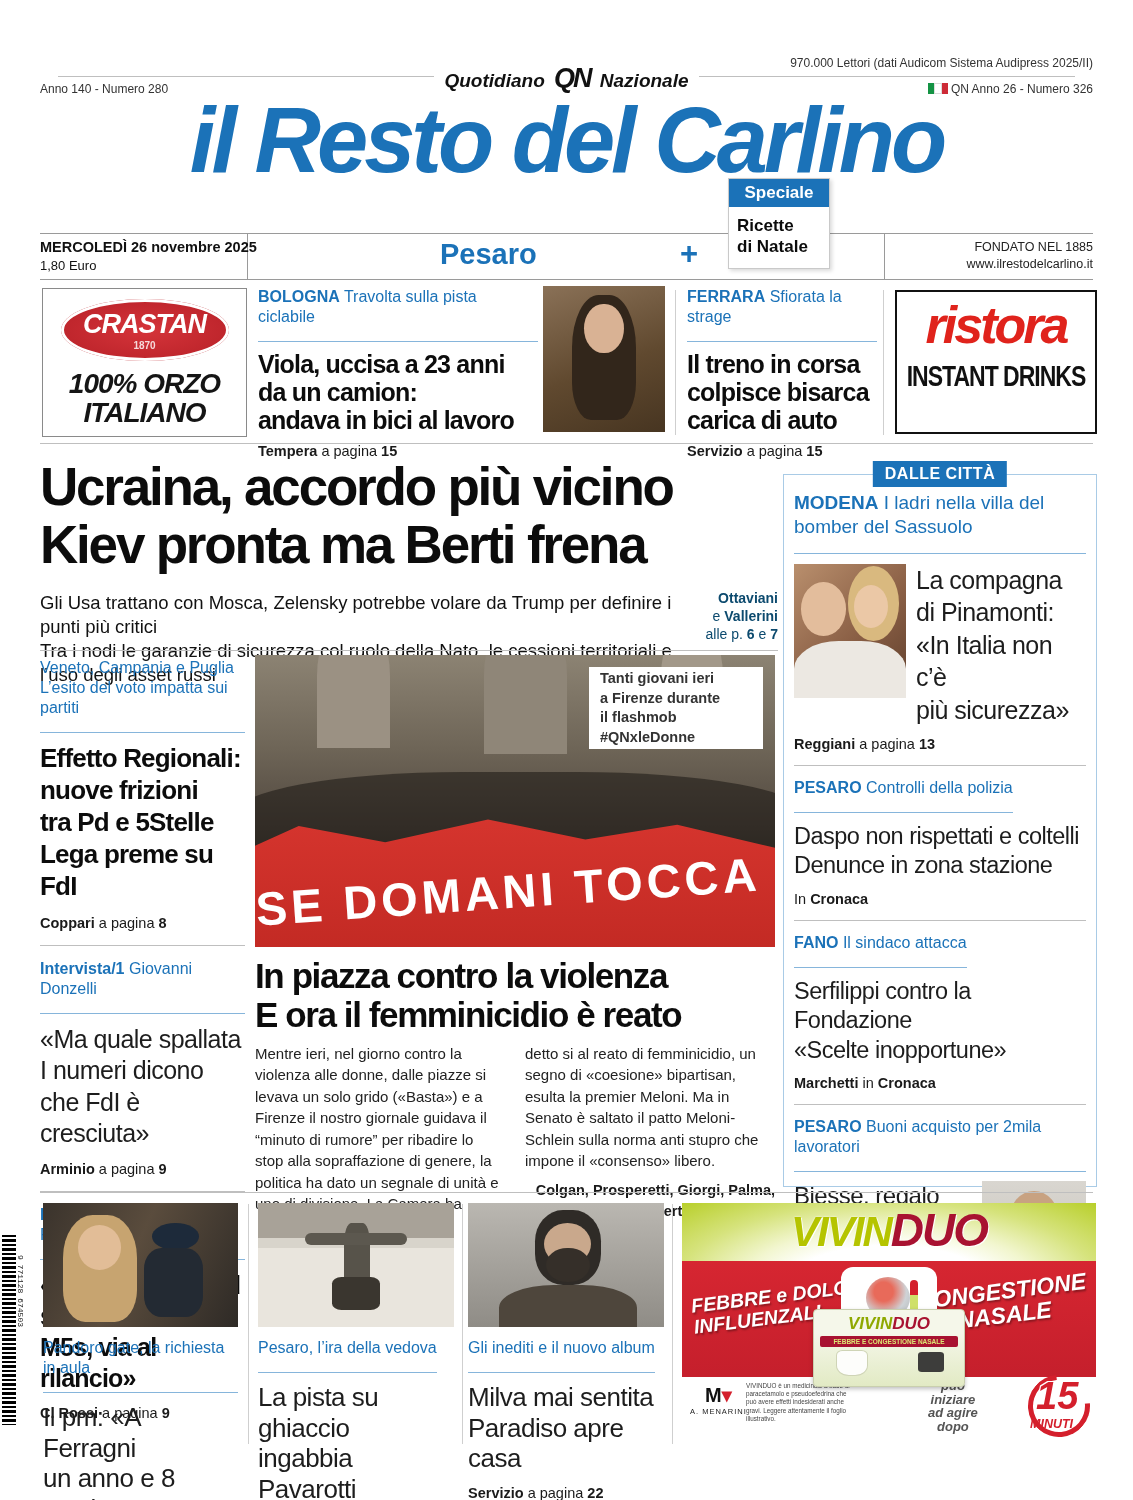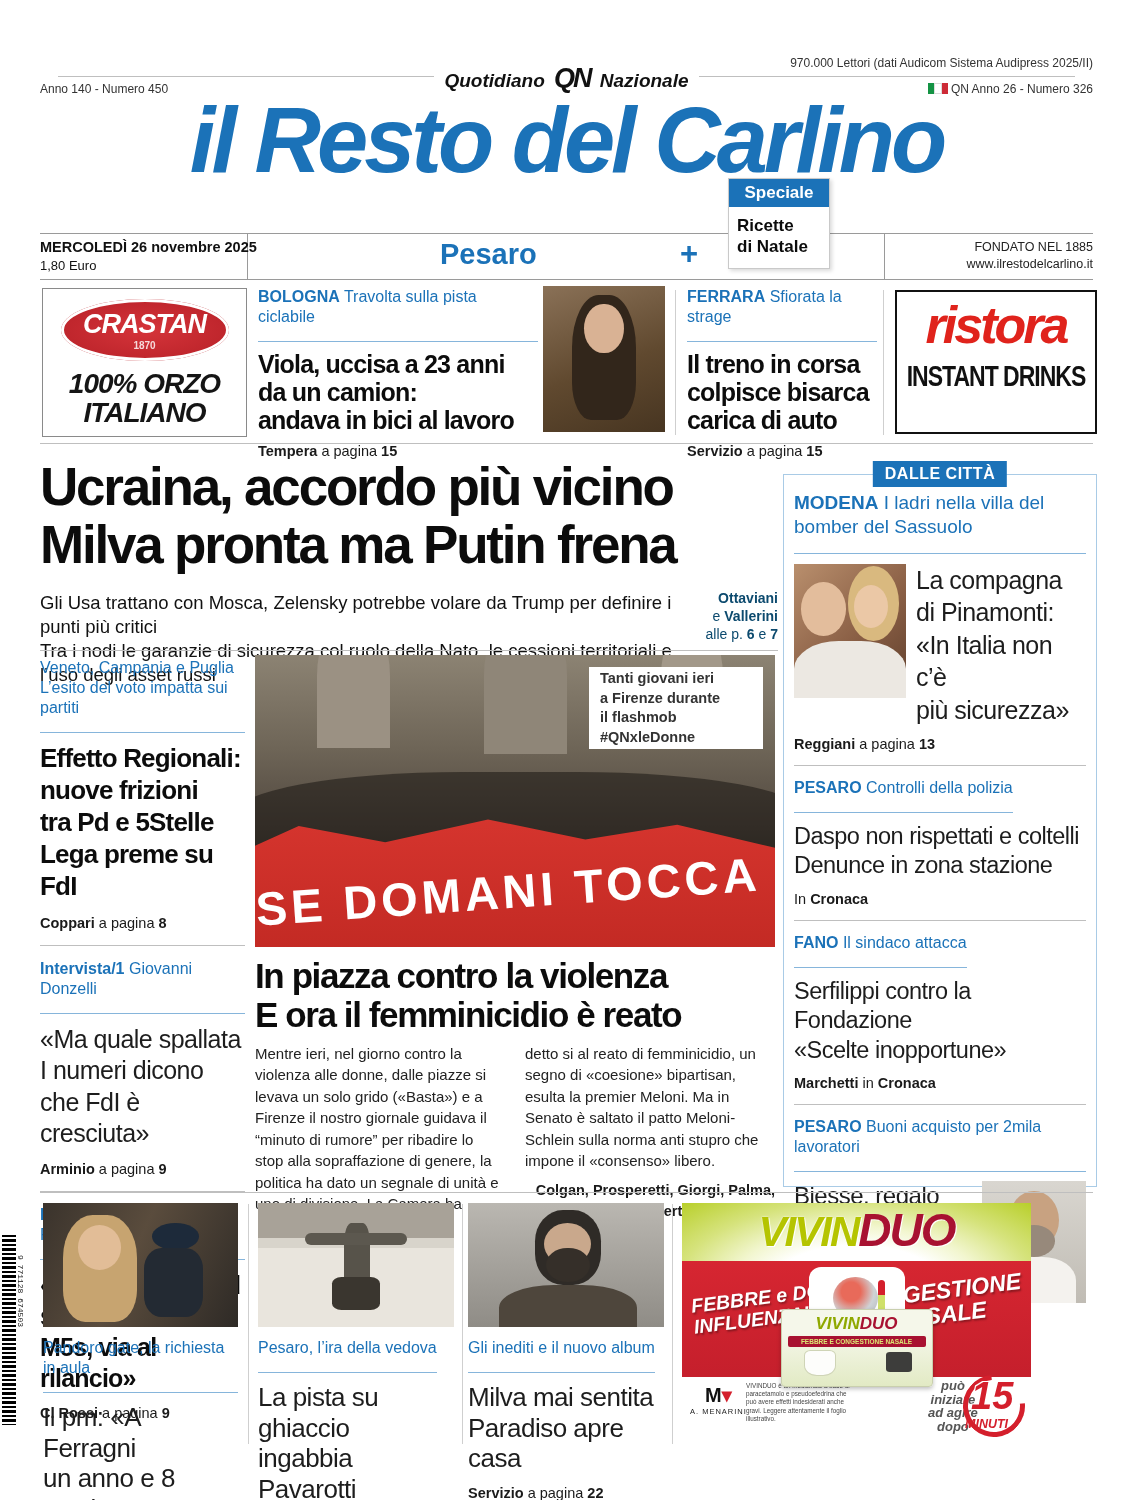--- a/index.html
+++ b/index.html
@@ -37,21 +37,21 @@
 
   <div class="abs small" style="top:56px;right:40px;">970.000 Lettori  (dati Audicom Sistema Audipress 2025/II)</div>
   <div class="rule" style="top:76px;left:58px;width:1017px;"></div>
   <div class="abs" style="top:63px;left:0;width:1133px;text-align:center;">
     <span style="background:#fff;padding:0 10px;font-style:italic;font-weight:700;font-size:19px;">
       <span>Quotidiano</span>
       <span style="font-size:27px;letter-spacing:-2px;margin:0 4px;">QN</span>
       <span>Nazionale</span>
     </span>
   </div>
-  <div class="abs small" style="top:82px;left:40px;">Anno 140 - Numero 450</div>
+  <div class="abs small" style="top:82px;left:40px;">Anno 140 - Numero 280</div>
   <div class="abs small flag" style="top:82px;right:40px;">
     <span><i style="background:#149344;"></i><i style="background:#fff;border:1px solid #ddd;height:9px;"></i><i style="background:#cd2b37;"></i></span>
     <span>QN Anno 26 - Numero 326</span>
   </div>
 
   <div class="abs" style="top:178px;left:728px;width:100px;z-index:6;border:1px solid #c9c9c9;background:#fff;box-shadow:2px 2px 4px rgba(0,0,0,.15);">
     <div style="background:#1b72b8;color:#fff;font-weight:700;font-size:17px;text-align:center;padding:4px 0;">Speciale</div>
     <div class="pre" style="font-weight:700;font-size:17px;line-height:1.25;padding:8px 8px 10px;color:#0c0c0c;">Ricette
 di Natale</div>
   </div>
@@ -110,21 +110,21 @@
   <div class="vrule" style="top:290px;left:883px;height:145px;"></div>
 
   <div class="abs" style="top:290px;left:895px;width:198px;height:140px;border:2px solid #111;text-align:center;background:#fff;">
     <div style="font-style:italic;font-weight:700;font-size:52px;letter-spacing:-3px;color:#e0231c;line-height:1.3;">ristora</div>
     <div style="font-weight:700;font-size:23px;letter-spacing:-1px;color:#111;transform:scaleY(1.25);transform-origin:top;">INSTANT DRINKS</div>
   </div>
 
   <div class="rule" style="top:443px;left:40px;width:1053px;"></div>
 
   <div class="abs hl" style="top:458px;left:40px;width:740px;font-size:53px;line-height:1.1;letter-spacing:-2.2px;">Ucraina, accordo più vicino
-Milva pronta ma Putin frena</div>
+Kiev pronta ma Berti frena</div>
   <div class="abs pre" style="top:591px;left:40px;width:640px;font-size:18.5px;line-height:1.3;color:#111;">Gli Usa trattano con Mosca, Zelensky potrebbe volare da Trump per definire i punti più critici
 Tra i nodi le garanzie di sicurezza col ruolo della Nato, le cessioni territoriali e l’uso degli asset russi</div>
   <div class="abs" style="top:589px;left:688px;width:90px;text-align:right;font-size:14px;line-height:1.3;color:#0c4a6e;">
     <div><b>Ottaviani</b></div>
     <div><span>e </span><b>Vallerini</b></div>
     <div><span>alle p. </span><b>6</b><span> e </span><b>7</b></div>
   </div>
   <div class="rule" style="top:650px;left:40px;width:738px;"></div>
 
   <div class="abs" style="top:658px;left:40px;width:205px;">
@@ -268,21 +268,21 @@
       <span class="blob" style="left:39%;top:16%;width:24%;height:34%;background:#c9a88c;"></span>
       <span class="blob" style="left:40%;top:36%;width:22%;height:28%;background:#352f29;"></span>
       <span class="blob" style="left:16%;top:66%;width:70%;height:46%;background:#4e463c;border-radius:40% 40% 0 0;"></span>
     </div>
     <div class="kicker" style="margin-top:11px;">Gli inediti e il nuovo album</div>
     <div class="hll" style="font-size:26px;line-height:1.18;margin-top:9px;">Milva mai sentita
 Paradiso apre casa</div>
     <div class="byline" style="margin-top:11px;"><b>Servizio</b><span> a pagina </span><b>22</b></div>
   </div>
 
-  <div class="abs" style="top:1203px;left:682px;width:349px;height:234px;overflow:hidden;">
+  <div class="abs" style="top:1203px;left:682px;width:414px;height:234px;overflow:hidden;">
     <div style="height:58px;background:radial-gradient(ellipse at 50% 140%,#ffffff 0 34%,#f2f6cf 50%,#d6e37d 72%,#b8cf2a 100%);text-align:center;">
       <span style="font-style:italic;font-weight:700;font-size:42px;letter-spacing:-2px;color:#b5c400;text-shadow:0 0 2px #fff,1px 1px 0 #fff;">VIVIN</span><span style="font-style:italic;font-weight:700;font-size:46px;letter-spacing:-2px;color:#a81231;text-shadow:1px 1px 0 #fff;">DUO</span>
     </div>
     <div style="position:relative;height:116px;background:linear-gradient(180deg,#d62631,#c51f2c);">
       <div class="pre" style="position:absolute;left:10px;top:24px;transform:rotate(-7deg);color:#fff;font-style:italic;font-weight:700;font-size:19.5px;line-height:1.1;text-shadow:1px 2px 2px rgba(0,0,0,.35);">FEBBRE e DOLORI
 INFLUENZALI</div>
       <div class="pre" style="position:absolute;right:8px;top:18px;transform:rotate(-7deg);color:#fff;font-style:italic;font-weight:700;font-size:23px;line-height:1.05;text-align:center;text-shadow:1px 2px 2px rgba(0,0,0,.35);">CONGESTIONE
 NASALE</div>
       <div style="position:absolute;left:50%;top:6px;transform:translateX(-50%);width:96px;height:84px;background:#fff;border-radius:12px;">
         <span class="blob" style="left:26%;top:12%;width:46%;height:50%;background:radial-gradient(circle at 40% 35%,#e86a5a 0 25%,#cfd3d6 60%,#aeb4b8);"></span>

